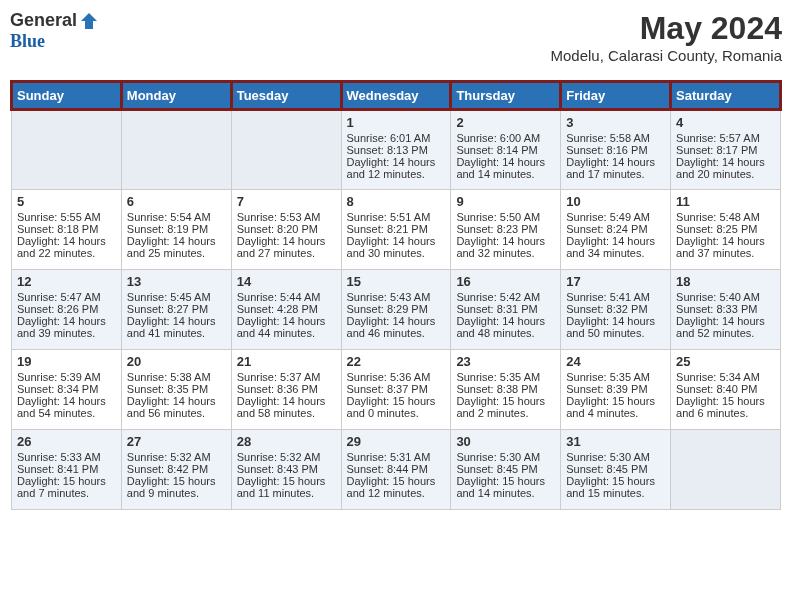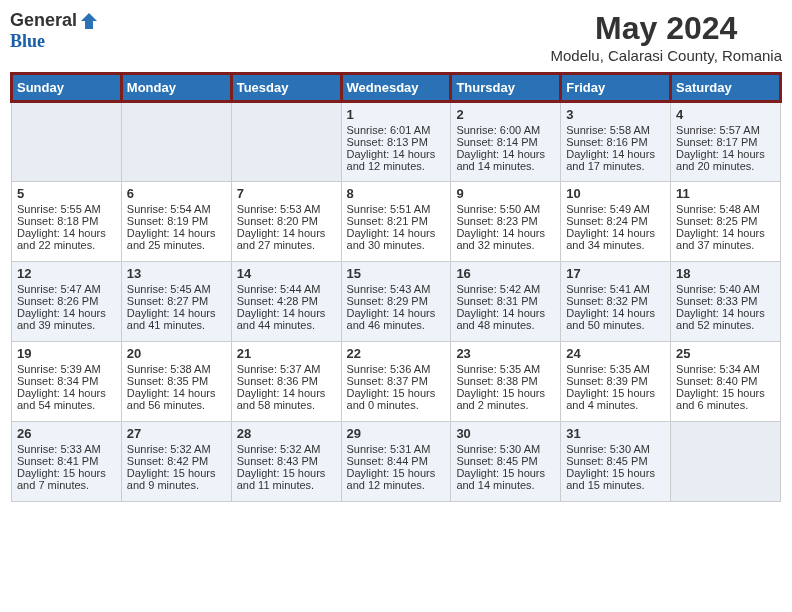--- a/index.html
+++ b/index.html
@@ -7,21 +7,21 @@
       font-family: Arial, sans-serif;
       background: #fff;
       width: 792px;
       min-height: 612px;
       padding: 10px;
     }
     .header {
       display: flex;
       justify-content: space-between;
       align-items: flex-start;
-      margin-bottom: 8px;
+      margin-bottom: 16px;
     }
     .logo {
       display: flex;
       flex-direction: column;
       align-items: flex-start;
     }
     .logo-text {
       display: flex;
       align-items: center;
     }
@@ -35,21 +35,21 @@
       font-weight: bold;
       color: #1a5fa8;
       font-family: Liberation Serif, serif;
     }
     .logo-icon {
       width: 20px;
       height: 20px;
       margin-left: 2px;
     }
     .title-block {
-      text-align: center;
+      text-align: right;
     }
     .month-title {
       font-size: 32px;
       font-weight: bold;
       color: #333;
     }
     .location {
       font-size: 15px;
       color: #333;
     }

